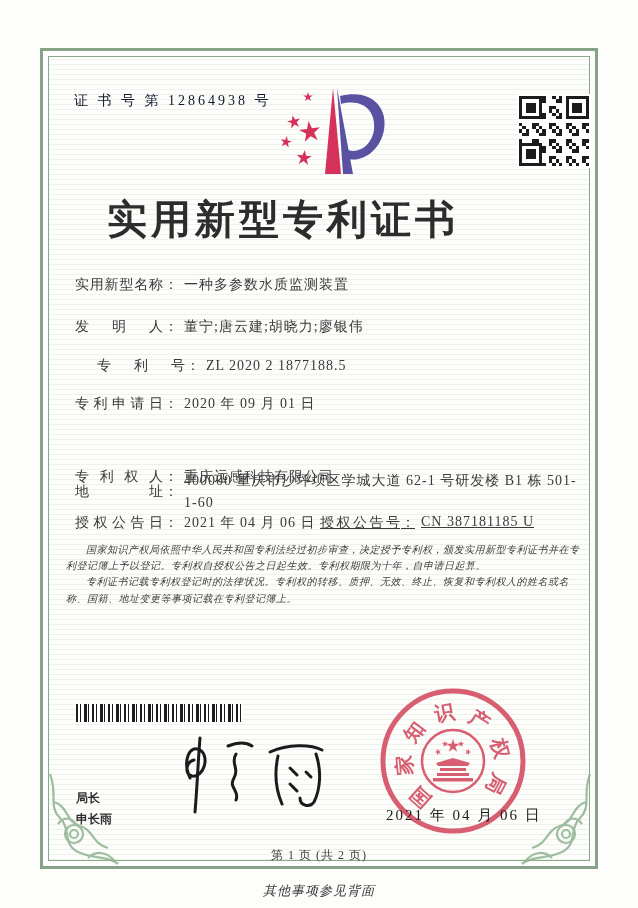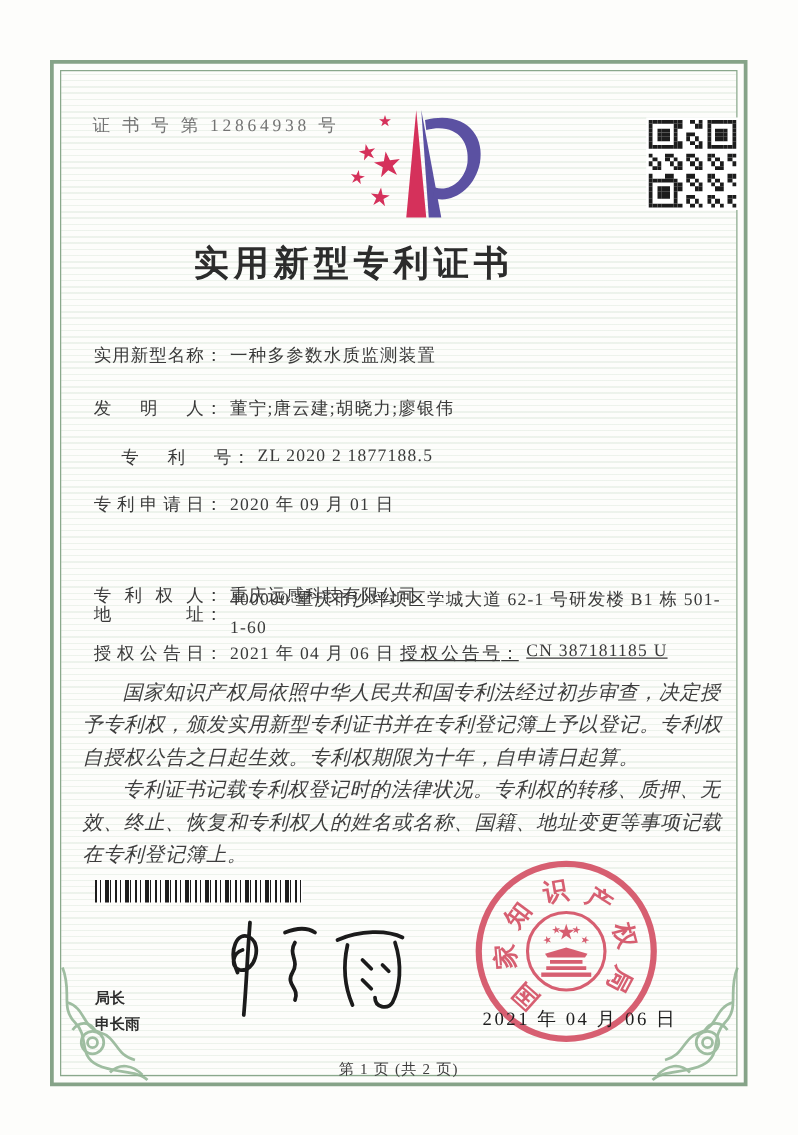--- a/index.html
+++ b/index.html
@@ -5,36 +5,36 @@
   html,body{margin:0;padding:0;background:#fdfdfb;}
   .page{position:relative;width:638px;height:908px;background:#fdfdfb;overflow:hidden;
         font-family:"Liberation Serif","DejaVu Serif",serif;color:#333;}
   
   .border-outer{position:absolute;left:40px;top:48px;width:558px;height:821px;
         border:3px solid #86a388;box-sizing:border-box;}
   .border-inner{position:absolute;left:48px;top:56px;width:542px;height:805px;
         border:1px solid #8aa88c;box-sizing:border-box;
         background:
           repeating-linear-gradient(0deg, rgba(128,172,132,0.13) 0 1px, rgba(255,255,255,0) 1px 5px);}
-  .cert-number{position:absolute;left:74px;top:92px;font-size:14px;letter-spacing:3px;color:#737373;}
+  .cert-number{position:absolute;left:74px;top:92px;font-size:14px;letter-spacing:3px;color:#0f172a;}
   .logo{position:absolute;left:248px;top:84px;}
   .qr{position:absolute;left:517px;top:94px;width:74px;height:74px;background:#fff;
       display:grid;grid-template-columns:repeat(21,1fr);grid-template-rows:repeat(21,1fr);padding:2px;box-sizing:border-box;}
   .qr div{width:100%;height:100%;}
   .qr .on{background:#1c1c1c;}
   .title{position:absolute;left:0;top:192px;width:566px;text-align:center;margin:0;
-      font-size:28px;font-weight:600;letter-spacing:4px;color:#2c2c2c;}
+      font-size:40px;font-weight:600;letter-spacing:4px;color:#2c2c2c;}
   .field-row{position:absolute;left:75px;font-size:14px;color:#3a3a3a;display:flex;align-items:center;}
   .f-label{display:inline-block;width:88px;text-align:justify;text-align-last:justify;white-space:nowrap;}
   .f-colon{display:inline-block;margin:0 6px 0 1px;}
   .f-value{display:inline-block;letter-spacing:1px;}
   .addr .f-value{width:400px;line-height:1.55;}
   .grant-right{position:absolute;left:320px;top:514px;font-size:14px;color:#3a3a3a;display:flex;text-decoration:underline;}
   .grant-right .f-label{width:80px;}
-  .paras{position:absolute;left:66px;top:542px;width:514px;font-size:16px;line-height:1.62;
+  .paras{position:absolute;left:66px;top:542px;width:514px;font-size:10px;line-height:1.62;
       color:#3e3e3e;font-style:italic;}
   .paras p{margin:0;text-indent:2em;letter-spacing:0.5px;}
   .barcode{position:absolute;left:76px;top:704px;width:166px;height:18px;
       background:repeating-linear-gradient(90deg,
         #1d1d1d 0 2px,#fff 2px 4px,#1d1d1d 4px 5px,#fff 5px 8px,
         #1d1d1d 8px 11px,#fff 11px 12px,#1d1d1d 12px 13px,#fff 13px 16px);}
   .signer{position:absolute;left:76px;top:788px;font-size:12px;font-weight:700;color:#2f2f2f;
       font-family:"Liberation Sans","DejaVu Sans",sans-serif;line-height:1.75;}
   .signature{position:absolute;left:170px;top:728px;}
   .seal{position:absolute;left:368px;top:676px;opacity:0.88;}
@@ -639,14 +639,15 @@
         <path d="M-17,2 L0,-3 L17,2 L15,5 L-15,5 Z"></path>
         <rect x="-13" y="7" width="26" height="3"></rect>
         <rect x="-16" y="12" width="32" height="3"></rect>
         <rect x="-20" y="17" width="40" height="3.5"></rect>
       </g>
     </g>
   </svg>
   <div class="seal-date">2021 年 04 月 06 日</div>
 
   <div class="page-num">第 1 页 (共 2 页)</div>
+  <div class="back-note">其他事项参见背面</div>
 
 </div>
 
 </body></html>

